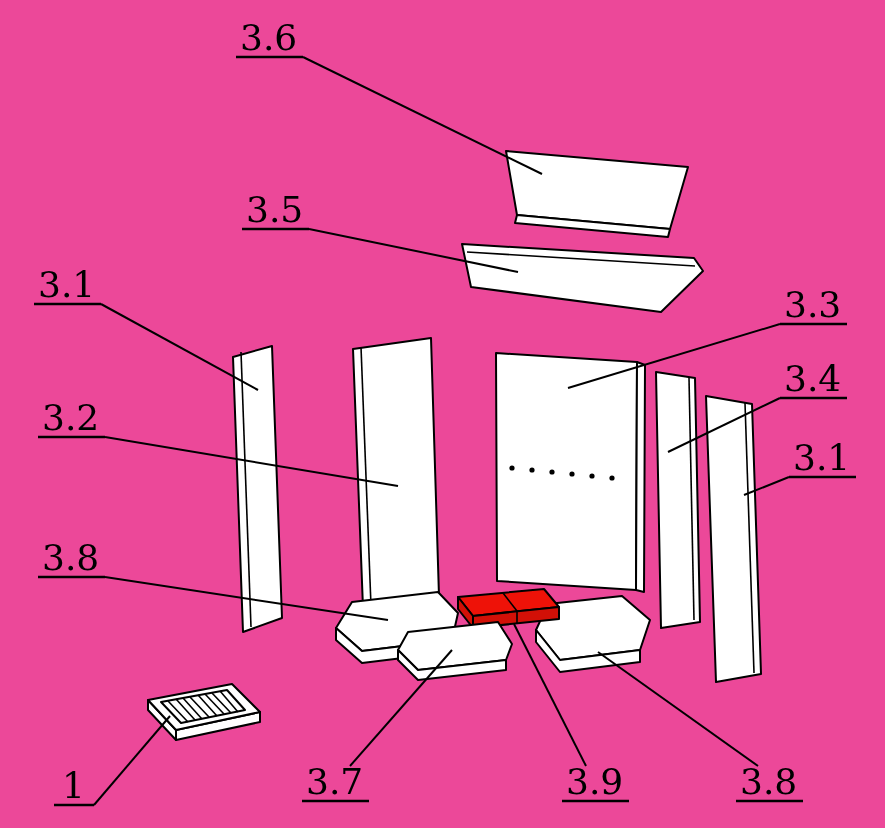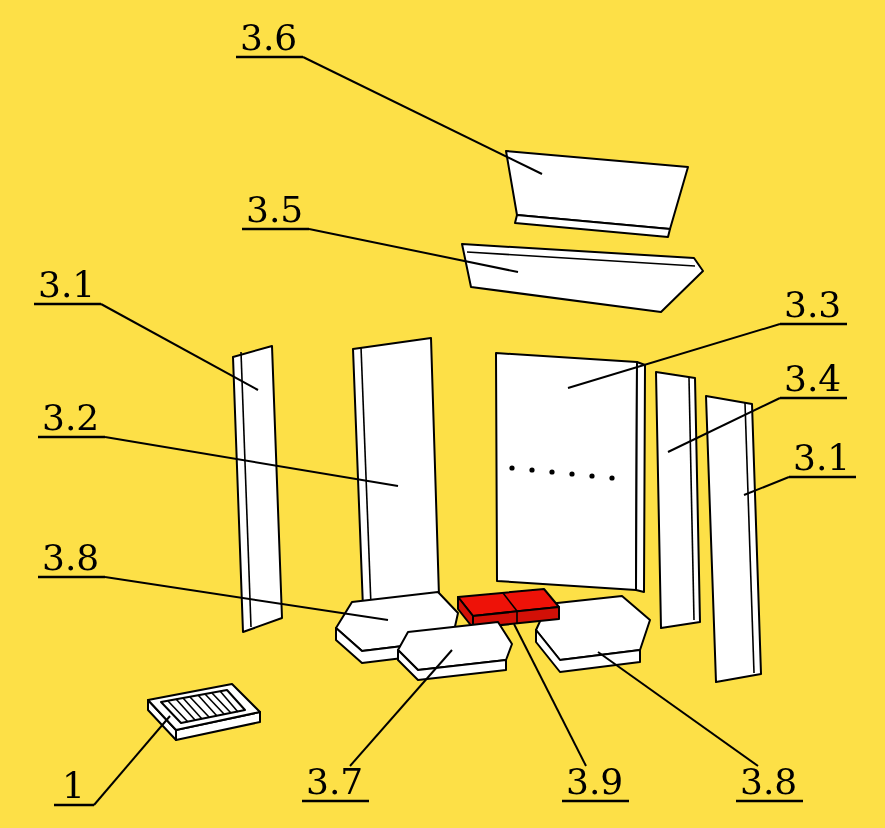--- a/index.html
+++ b/index.html
@@ -4,21 +4,21 @@
 <style>
   html, body {
     margin: 0;
     padding: 0;
     background: #ffffff;
   }
   .stage {
     position: relative;
     width: 885px;
     height: 828px;
-    background: #fde047;
+    background: #ec4899;
     overflow: hidden;
   }
   svg { display: block; }
   .face {
     fill: #ffffff;
     stroke: #000000;
     stroke-width: 2;
     stroke-linejoin: round;
   }
   .face-red {

